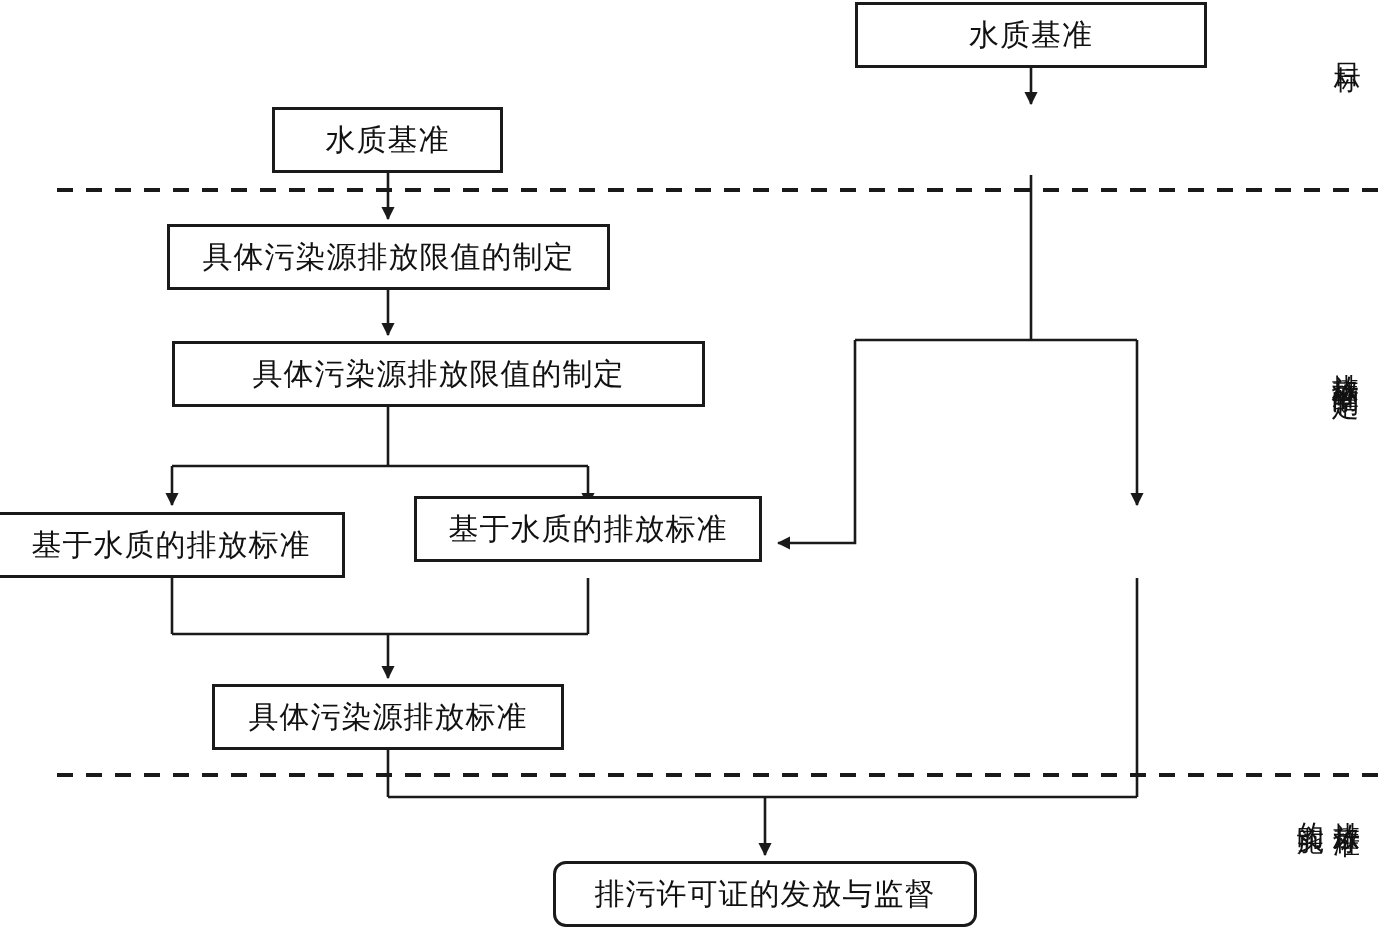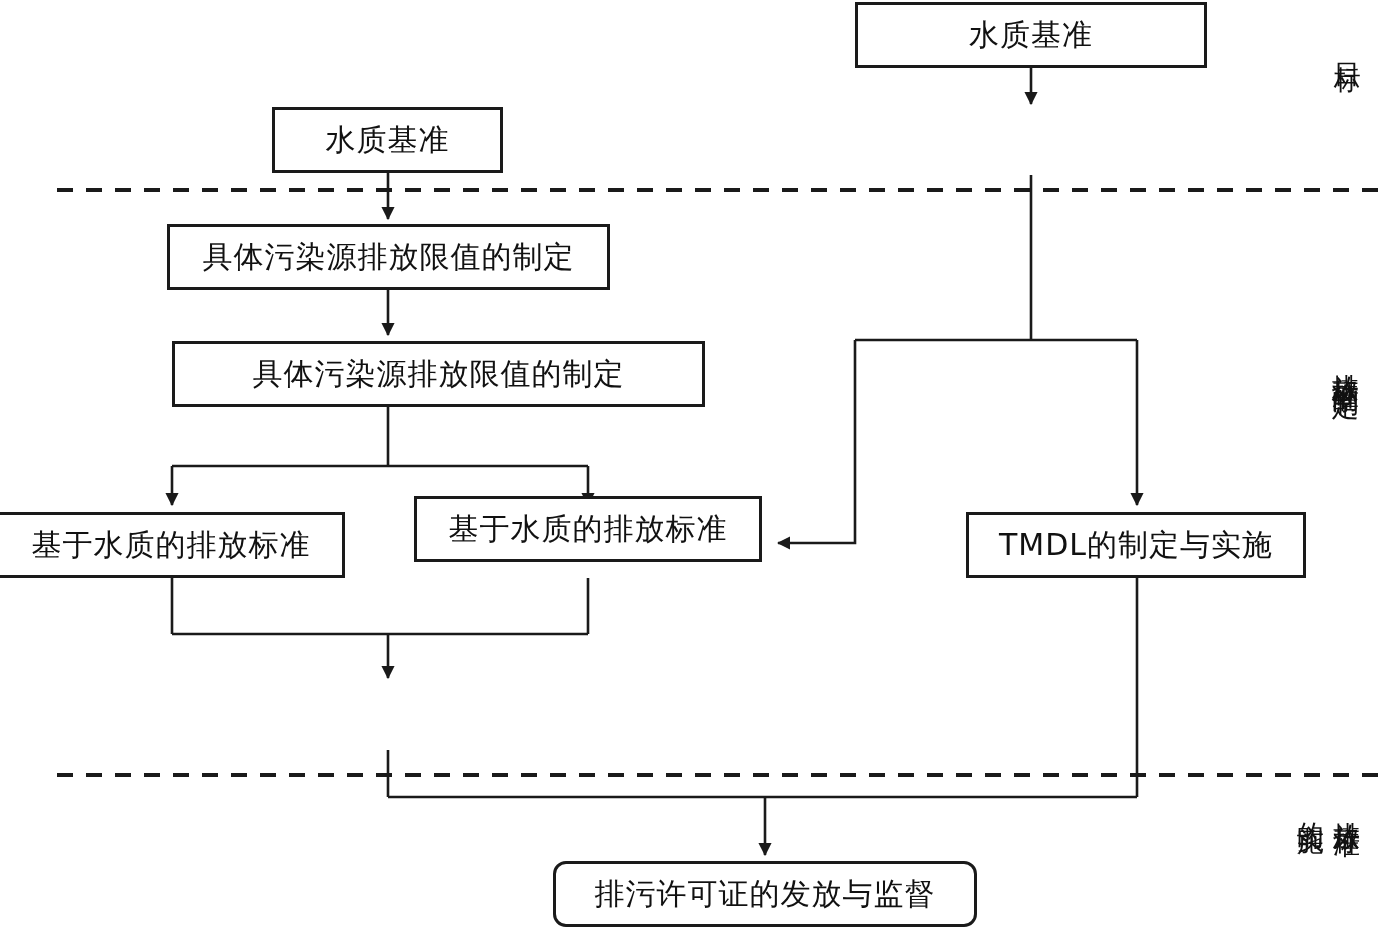--- a/index.html
+++ b/index.html
@@ -123,24 +123,24 @@
   </div>
 
   <div class="node" style="left:-3px; top:512px; width:348px; height:66px;">
     <span class="node-label">基于水质的排放标准</span>
   </div>
 
   <div class="node" style="left:414px; top:496px; width:348px; height:66px;">
     <span class="node-label">基于水质的排放标准</span>
   </div>
 
-  <div class="node" style="left:966px; top:512px; width:340px; height:66px;">
-    <span class="node-label">TMDL的制定与实施</span>
+
+  <div class="node" style="left:212px; top:684px; width:352px; height:66px;">
+    <span class="node-label">具体污染源排放标准</span>
   </div>
-
 
   <div class="node" style="left:553px; top:861px; width:424px; height:66px;border-radius:13px;">
     <span class="node-label">排污许可证的发放与监督</span>
   </div>
 
   <div class="vlabel" style="left:1332px; top:42px;">目标</div>
 
   <div class="vlabel" style="left:1330px; top:352px;">排放标准的制定</div>
 
   <div class="vlabel-group" style="left:1295px; top:800px;">

